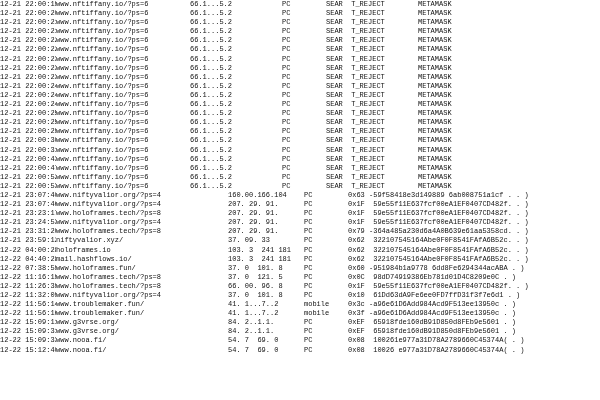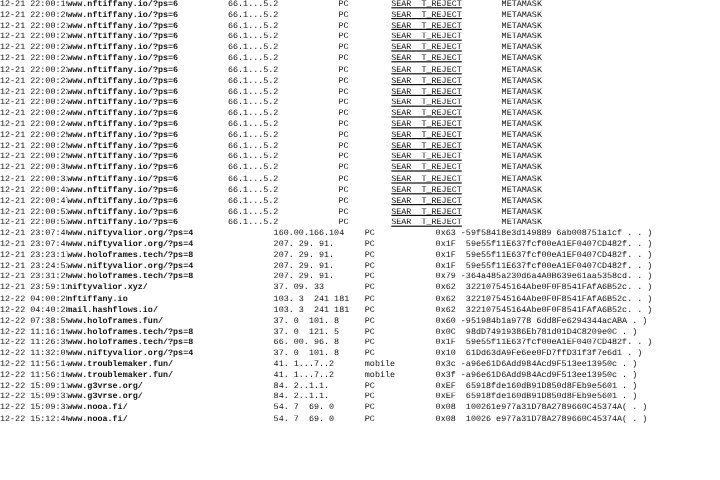--- a/index.html
+++ b/index.html
@@ -30,25 +30,25 @@
     height: 9.1px;
     overflow: hidden;
   }
   .c {
     display: inline-block;
     vertical-align: top;
     overflow: hidden;
     white-space: pre;
   }
   .c-time  { width: 56px; }
-  .c-host  { width: 134px; font-weight: bold; }
+  .c-host  { width: 134px; }
   .c-ip    { width: 92px; }
   .c-dev   { width: 44px; }
-  .c-act   { width: 92px; text-decoration: underline; }
-  .c-hash  { width: 0px; margin-left: 15px; }
+  .c-act   { width: 92px; }
+  .c-hash  { width: 0px; }
   .c-tag   { width: 80px; }
 
   
   .row.wide .c-time { width: 56px; }
   .row.wide .c-host { width: 134px; }
   .row.wide .c-ip   { width: 76px; margin-left: 38px; }
   .row.wide .c-dev  { width: 44px; }
   .row.wide .c-hash { width: 210px; }
   .row.wide .c-tag  { width: 80px; text-align: right; }
 </style>
@@ -76,21 +76,21 @@
     <div class="row"><span class="c c-time">12-21 22:00:43</span><span class="c c-host">www.nftiffany.io/?ps=6</span><span class="c c-ip">66.1...5.2</span><span class="c c-dev">PC</span><span class="c c-act">SEAR  T_REJECT</span><span class="c c-tag">METAMASK</span></div>
     <div class="row"><span class="c c-time">12-21 22:00:47</span><span class="c c-host">www.nftiffany.io/?ps=6</span><span class="c c-ip">66.1...5.2</span><span class="c c-dev">PC</span><span class="c c-act">SEAR  T_REJECT</span><span class="c c-tag">METAMASK</span></div>
     <div class="row"><span class="c c-time">12-21 22:00:52</span><span class="c c-host">www.nftiffany.io/?ps=6</span><span class="c c-ip">66.1...5.2</span><span class="c c-dev">PC</span><span class="c c-act">SEAR  T_REJECT</span><span class="c c-tag">METAMASK</span></div>
     <div class="row"><span class="c c-time">12-21 22:00:53</span><span class="c c-host">www.nftiffany.io/?ps=6</span><span class="c c-ip">66.1...5.2</span><span class="c c-dev">PC</span><span class="c c-act">SEAR  T_REJECT</span><span class="c c-tag">METAMASK</span></div>
     <div class="row wide"><span class="c c-time">12-21 23:07:40</span><span class="c c-host">www.niftyvalior.org/?ps=4</span><span class="c c-ip">160.00.166.104</span><span class="c c-dev">PC</span><span class="c c-hash">0x63 -59f58418e3d149889 6ab008751a1cf . . )</span><span class="c c-tag">METAMASK</span></div>
     <div class="row wide"><span class="c c-time">12-21 23:07:46</span><span class="c c-host">www.niftyvalior.org/?ps=4</span><span class="c c-ip">207. 29. 91.</span><span class="c c-dev">PC</span><span class="c c-hash">0x1F  59e55f11E637fcf00eA1EF0407CD482f. . )</span><span class="c c-tag">METAMASK</span></div>
     <div class="row wide"><span class="c c-time">12-21 23:23:17</span><span class="c c-host">www.holoframes.tech/?ps=8</span><span class="c c-ip">207. 29. 91.</span><span class="c c-dev">PC</span><span class="c c-hash">0x1F  59e55f11E637fcf00eA1EF0407CD482f. . )</span><span class="c c-tag">METAMASK</span></div>
     <div class="row wide"><span class="c c-time">12-21 23:24:53</span><span class="c c-host">www.niftyvalior.org/?ps=4</span><span class="c c-ip">207. 29. 91.</span><span class="c c-dev">PC</span><span class="c c-hash">0x1F  59e55f11E637fcf00eA1EF0407CD482f. . )</span><span class="c c-tag">METAMASK</span></div>
     <div class="row wide"><span class="c c-time">12-21 23:31:20</span><span class="c c-host">www.holoframes.tech/?ps=8</span><span class="c c-ip">207. 29. 91.</span><span class="c c-dev">PC</span><span class="c c-hash">0x79 -364a485a230d6a4A0B639e61aa5358cd. . )</span><span class="c c-tag">METAMASK</span></div>
     <div class="row wide"><span class="c c-time">12-21 23:59:12</span><span class="c c-host">niftyvalior.xyz/</span><span class="c c-ip">37. 09. 33</span><span class="c c-dev">PC</span><span class="c c-hash">0x62  322107545164Abe0F0F8541FAfA6B52c. . )</span><span class="c c-tag"></span></div>
-    <div class="row wide"><span class="c c-time">12-22 04:00:28</span><span class="c c-host">nftiffany.io</span><span class="c c-ip">103. 3  241 181</span><span class="c c-dev">PC</span><span class="c c-hash">0x62  322107545164Abe0F0F8541FAfA6B52c. . )</span><span class="c c-tag"></span></div>
+    <div class="row wide"><span class="c c-time">12-22 04:00:28</span><span class="c c-host">holoframes.io</span><span class="c c-ip">103. 3  241 181</span><span class="c c-dev">PC</span><span class="c c-hash">0x62  322107545164Abe0F0F8541FAfA6B52c. . )</span><span class="c c-tag"></span></div>
     <div class="row wide"><span class="c c-time">12-22 04:40:28</span><span class="c c-host">mail.hashflows.io/</span><span class="c c-ip">103. 3  241 181</span><span class="c c-dev">PC</span><span class="c c-hash">0x62  322107545164Abe0F0F8541FAfA6B52c. . )</span><span class="c c-tag"></span></div>
     <div class="row wide"><span class="c c-time">12-22 07:38:59</span><span class="c c-host">www.holoframes.fun/</span><span class="c c-ip">37. 0  101. 8</span><span class="c c-dev">PC</span><span class="c c-hash">0x60 -951984b1a9778 6dd8Fe6294344acABA . )</span><span class="c c-tag"></span></div>
     <div class="row wide"><span class="c c-time">12-22 11:16:19</span><span class="c c-host">www.holoframes.tech/?ps=8</span><span class="c c-ip">37. 0  121. 5</span><span class="c c-dev">PC</span><span class="c c-hash">0x0C  98dD74919386Eb781d01D4C8209e0C . )</span><span class="c c-tag"></span></div>
     <div class="row wide"><span class="c c-time">12-22 11:26:39</span><span class="c c-host">www.holoframes.tech/?ps=8</span><span class="c c-ip">66. 00. 96. 8</span><span class="c c-dev">PC</span><span class="c c-hash">0x1F  59e55f11E637fcf00eA1EF0407CD482f. . )</span><span class="c c-tag"></span></div>
     <div class="row wide"><span class="c c-time">12-22 11:32:09</span><span class="c c-host">www.niftyvalior.org/?ps=4</span><span class="c c-ip">37. 0  101. 8</span><span class="c c-dev">PC</span><span class="c c-hash">0x10  61Dd63dA9Fe6ee0FD7ffD31f3f7e6d1 . )</span><span class="c c-tag"></span></div>
     <div class="row wide"><span class="c c-time">12-22 11:56:14</span><span class="c c-host">www.troublemaker.fun/</span><span class="c c-ip">41. 1...7..2</span><span class="c c-dev">mobile</span><span class="c c-hash">0x3c -a96e61D6Add984Acd9F513ee13950c . )</span><span class="c c-tag"></span></div>
     <div class="row wide"><span class="c c-time">12-22 11:56:16</span><span class="c c-host">www.troublemaker.fun/</span><span class="c c-ip">41. 1...7..2</span><span class="c c-dev">mobile</span><span class="c c-hash">0x3f -a96e61D6Add984Acd9F513ee13950c . )</span><span class="c c-tag"></span></div>
     <div class="row wide"><span class="c c-time">12-22 15:09:11</span><span class="c c-host">www.g3vrse.org/</span><span class="c c-ip">84. 2..1.1.</span><span class="c c-dev">PC</span><span class="c c-hash">0xEF  65918fde160dB91D850d8FEb9e5601 . )</span><span class="c c-tag"></span></div>
     <div class="row wide"><span class="c c-time">12-22 15:09:31</span><span class="c c-host">www.g3vrse.org/</span><span class="c c-ip">84. 2..1.1.</span><span class="c c-dev">PC</span><span class="c c-hash">0xEF  65918fde160dB91D850d8FEb9e5601 . )</span><span class="c c-tag"></span></div>
     <div class="row wide"><span class="c c-time">12-22 15:09:33</span><span class="c c-host">www.nooa.fi/</span><span class="c c-ip">54. 7  69. 0</span><span class="c c-dev">PC</span><span class="c c-hash">0x08  100261e977a31D78A2789660C45374A( . )</span><span class="c c-tag"></span></div>

